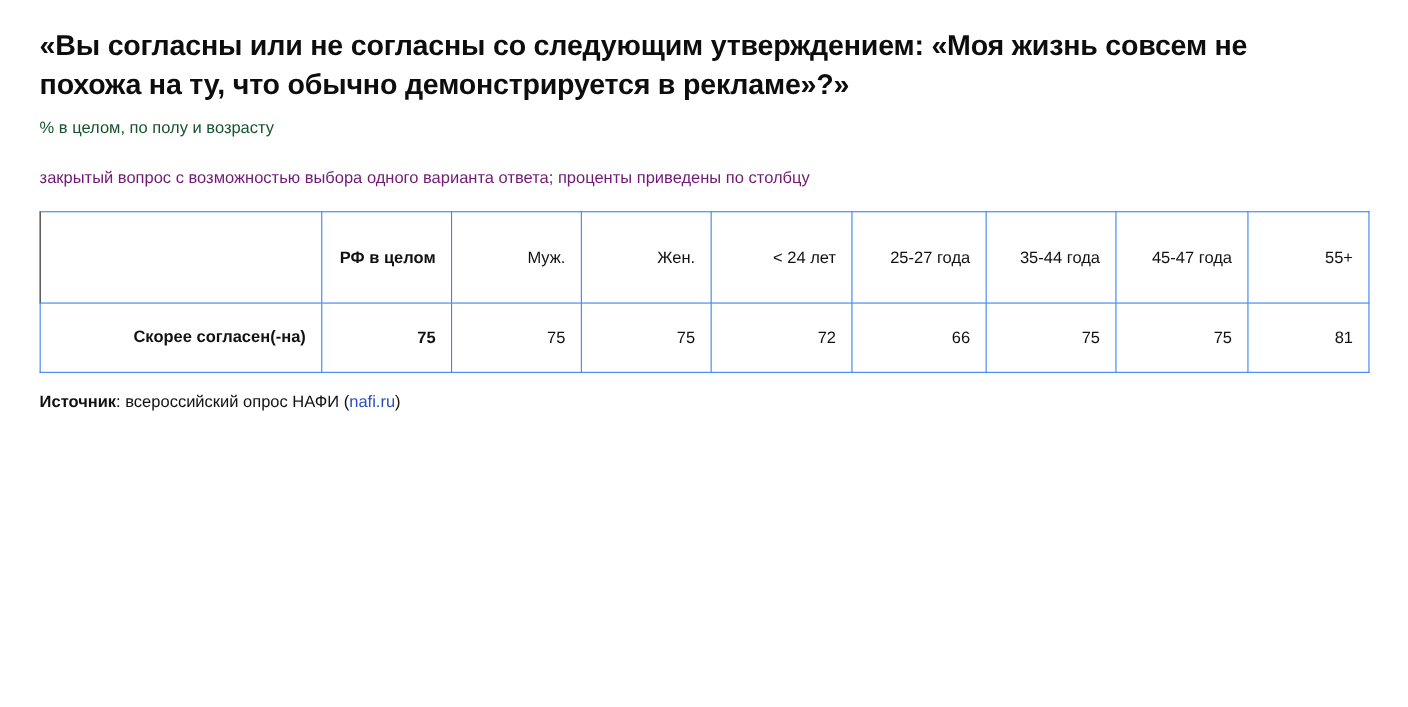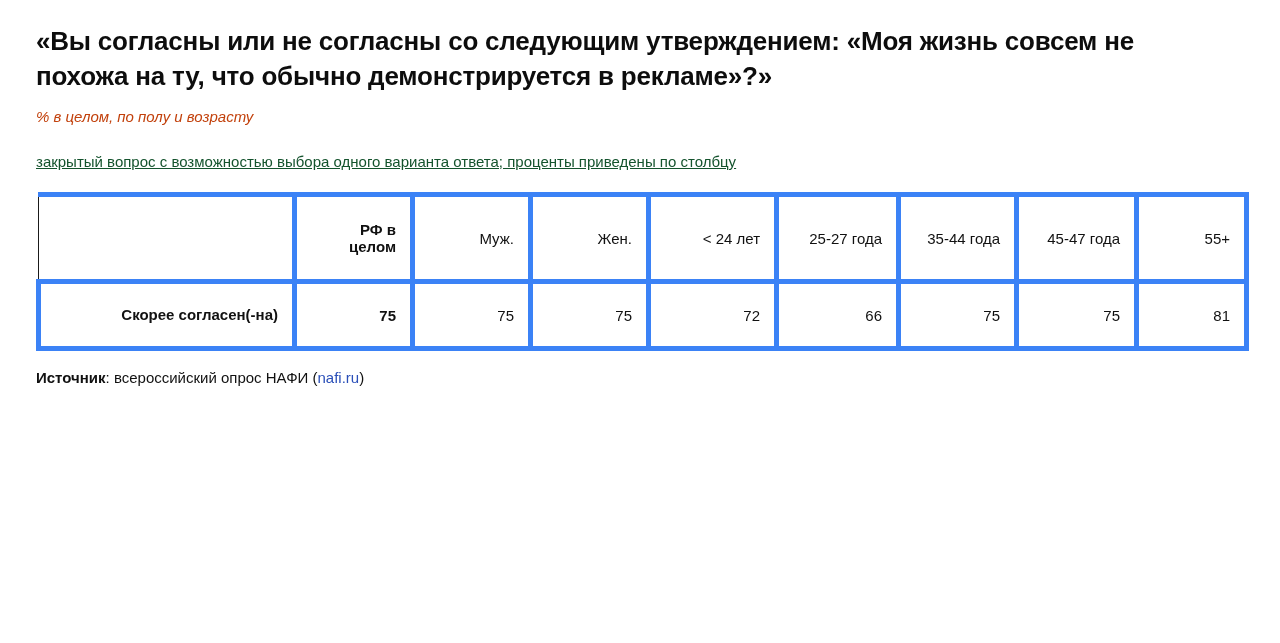--- a/index.html
+++ b/index.html
@@ -25,38 +25,36 @@
     font-size: 26px;
     font-weight: bold;
     line-height: 1.35;
     letter-spacing: -0.2px;
     color: #0d0d0d;
     margin: 8px 0 0 0;
     max-width: 1180px;
   }
   .subtitle {
     font-size: 15px;
-    color: #c2410c;
+    color: #14532d;
     margin: 14px 0 0 0;
-    font-style: italic;
   }
   .note {
     font-size: 15px;
-    color: #14532d;
+    color: #701a75;
     margin: 28px 0 0 0;
-    text-decoration: underline;
   }
   table.data {
     border-collapse: collapse;
     margin-top: 22px;
     width: 1208px;
     table-layout: fixed;
   }
   table.data th, table.data td {
-    border: 5px solid #3b82f6;
+    border: 1px solid #3b82f6;
     font-size: 15px;
     color: #111111;
     padding: 0 14px;
     vertical-align: middle;
   }
   thead th {
     height: 82px;
     font-weight: normal;
     text-align: right;
   }

